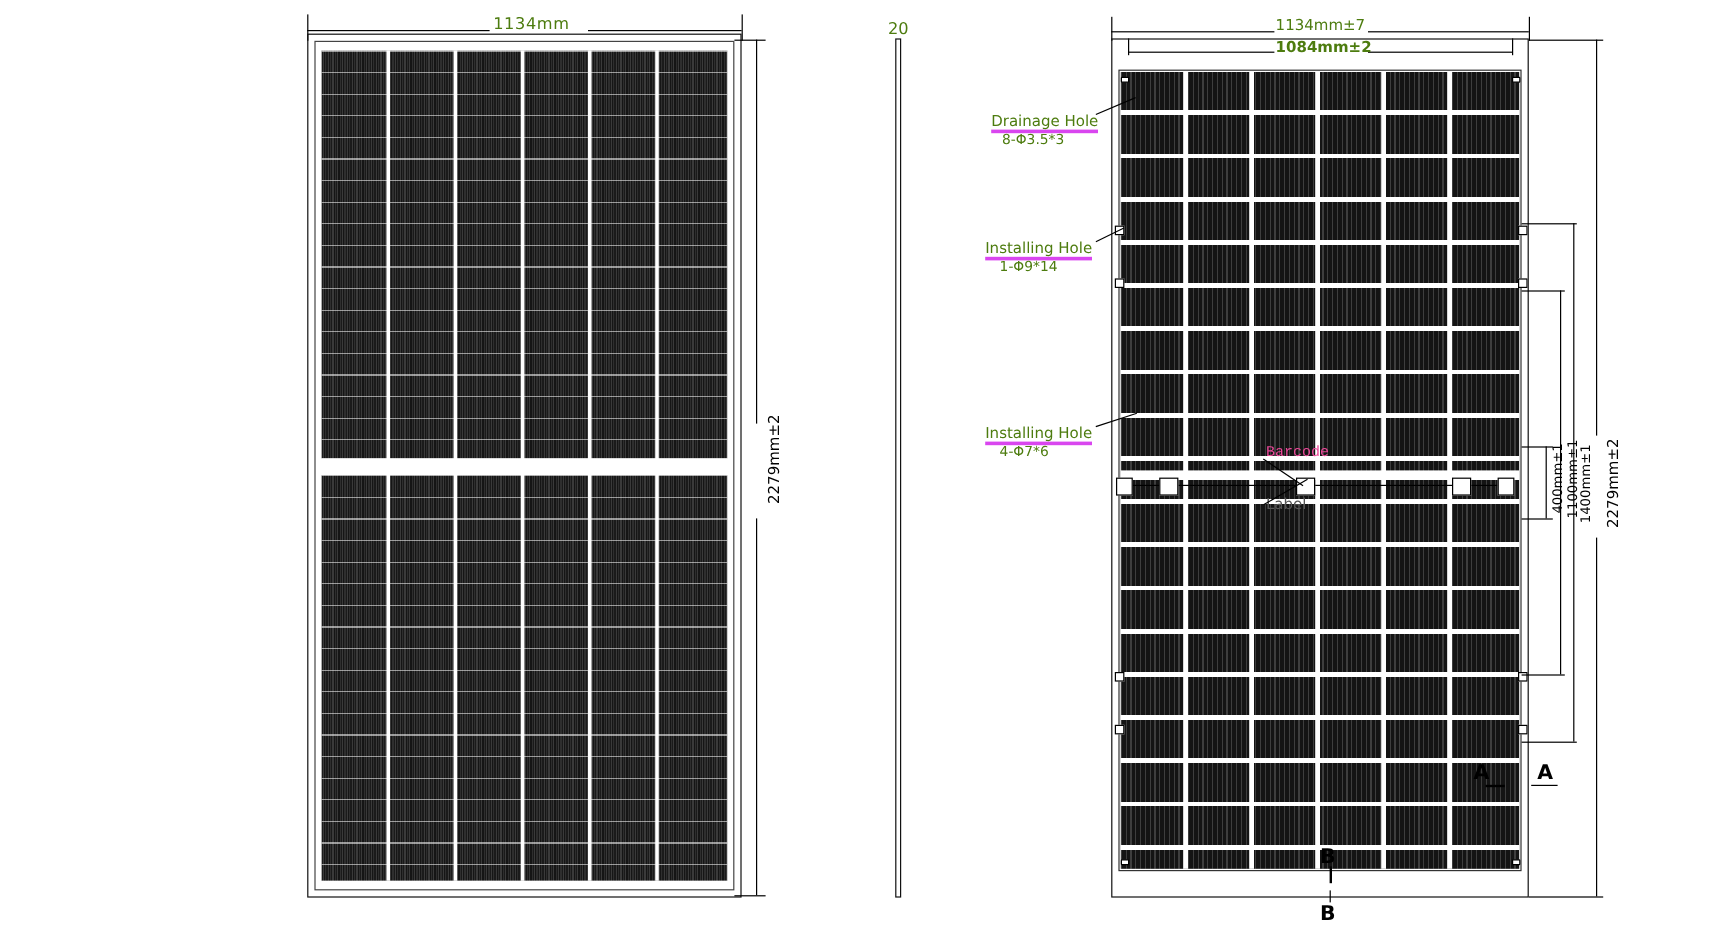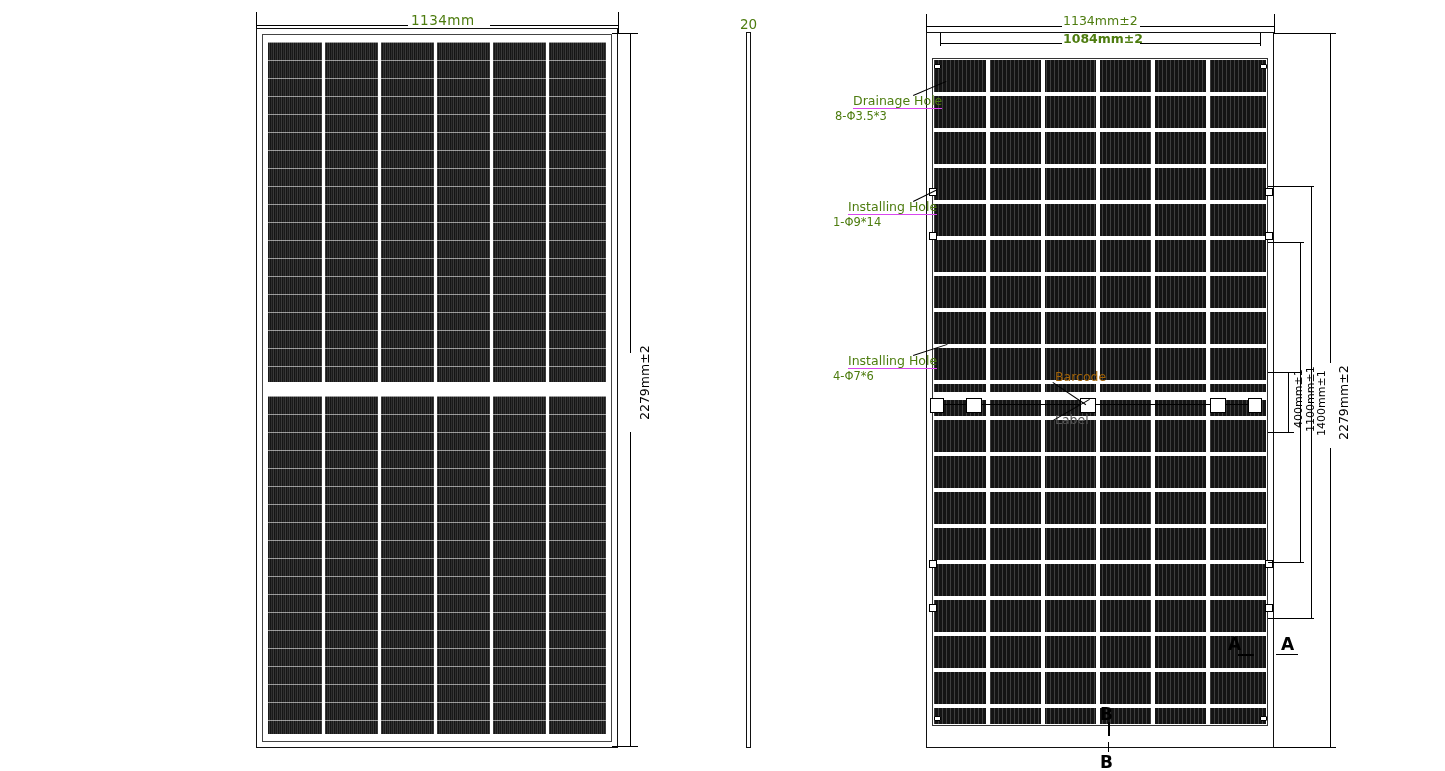--- a/index.html
+++ b/index.html
@@ -29,21 +29,21 @@
   .gap-v{position:absolute;background:#ffffff;}
   
   #sideBar{left:746px;top:32px;width:5px;height:716px;border:1px solid #111;background:#fff;}
   
   #backFrame{left:926px;top:32px;width:348px;height:716px;border:1px solid #111;}
   #backInner{left:932px;top:58px;width:336px;height:668px;border:1px solid #333;}
   .bwhite{position:absolute;background:#fff;}
   .hole{position:absolute;width:5px;height:3px;border:1px solid #000;border-radius:1px;background:#fff;}
   .sqhole{position:absolute;width:6px;height:6px;border:1px solid #000;background:#fff;}
   .leader{position:absolute;height:1px;background:#000;transform-origin:0 0;}
-  .ul{border-bottom:1px solid #d946ef;margin-left:27px;}
+  .ul{border-bottom:3px solid #d946ef;}
   .jbox{position:absolute;border:1px solid #000;background:#fff;}
   .cable{position:absolute;height:1px;background:#000;}
   .bigA{position:absolute;font-size:17px;font-weight:bold;}
   .bigB{position:absolute;font-size:17px;font-weight:bold;}
 </style>
 </head>
 <body>
 
 <div class="stage">
 
@@ -78,21 +78,21 @@
   <div class="ln vl" style="left:630px;top:432px;height:314px;"></div>
   <div class="vert" style="left:637px;top:420px;transform:rotate(-90deg);">2279mm±2</div>
 
   <div class="box" id="sideBar"></div>
   <div class="lbl" style="left:740px;top:17px;font-size:13.5px;">20</div>
 
   <div class="ln vl" style="left:926px;top:14px;height:20px;"></div>
   <div class="ln vl" style="left:1274px;top:14px;height:20px;"></div>
   <div class="ln hl" style="left:926px;top:26px;width:136px;"></div>
   <div class="ln hl" style="left:1140px;top:26px;width:134px;"></div>
-  <div class="lbl" style="left:1063px;top:14px;">1134mm±2</div>
+  <div class="lbl" style="left:1063px;top:14px;">1134mm±7</div>
 
   <div class="ln vl" style="left:940px;top:32px;height:14px;"></div>
   <div class="ln vl" style="left:1260px;top:32px;height:14px;"></div>
   <div class="ln hl" style="left:940px;top:43px;width:122px;"></div>
   <div class="ln hl" style="left:1140px;top:43px;width:120px;"></div>
   <div class="lbl" style="left:1063px;top:32px;font-weight:bold;">1084mm±2</div>
 
   <div class="box" id="backFrame"></div>
   <div class="box" id="backInner"></div>
 
@@ -137,21 +137,21 @@
   <div class="leader" style="left:913px;top:95px;width:36px;transform:rotate(-23deg);"></div>
 
   <div class="lbl ul" style="left:821px;top:200px;">Installing Hole</div>
   <div class="lbl small" style="left:833px;top:216px;">1-Φ9*14</div>
   <div class="leader" style="left:913px;top:201px;width:26px;transform:rotate(-26deg);"></div>
 
   <div class="lbl ul" style="left:821px;top:354px;">Installing Hole</div>
   <div class="lbl small" style="left:833px;top:370px;">4-Φ7*6</div>
   <div class="leader" style="left:913px;top:355px;width:36px;transform:rotate(-18deg);"></div>
 
-  <div class="lbl" style="left:1055px;top:370px;color:#a16207;">Barcode</div>
+  <div class="lbl" style="left:1055px;top:370px;color:#ec4899;font-family:Liberation Mono, monospace;">Barcode</div>
   <div class="leader" style="left:1053px;top:382px;width:40px;transform:rotate(34deg);"></div>
   <div class="lbl" style="left:1055px;top:413px;color:#555;">Label</div>
   <div class="leader" style="left:1053px;top:420px;width:42px;transform:rotate(-30deg);"></div>
 
   <div class="ln hl" style="left:1268px;top:372px;width:26px;"></div>
   <div class="ln hl" style="left:1268px;top:432px;width:26px;"></div>
   <div class="ln vl" style="left:1288px;top:372px;height:60px;"></div>
   <div class="vert" style="left:1292px;top:428px;transform:rotate(-90deg);font-size:11px;">400mm±1</div>
 
   <div class="ln hl" style="left:1268px;top:242px;width:36px;"></div>

